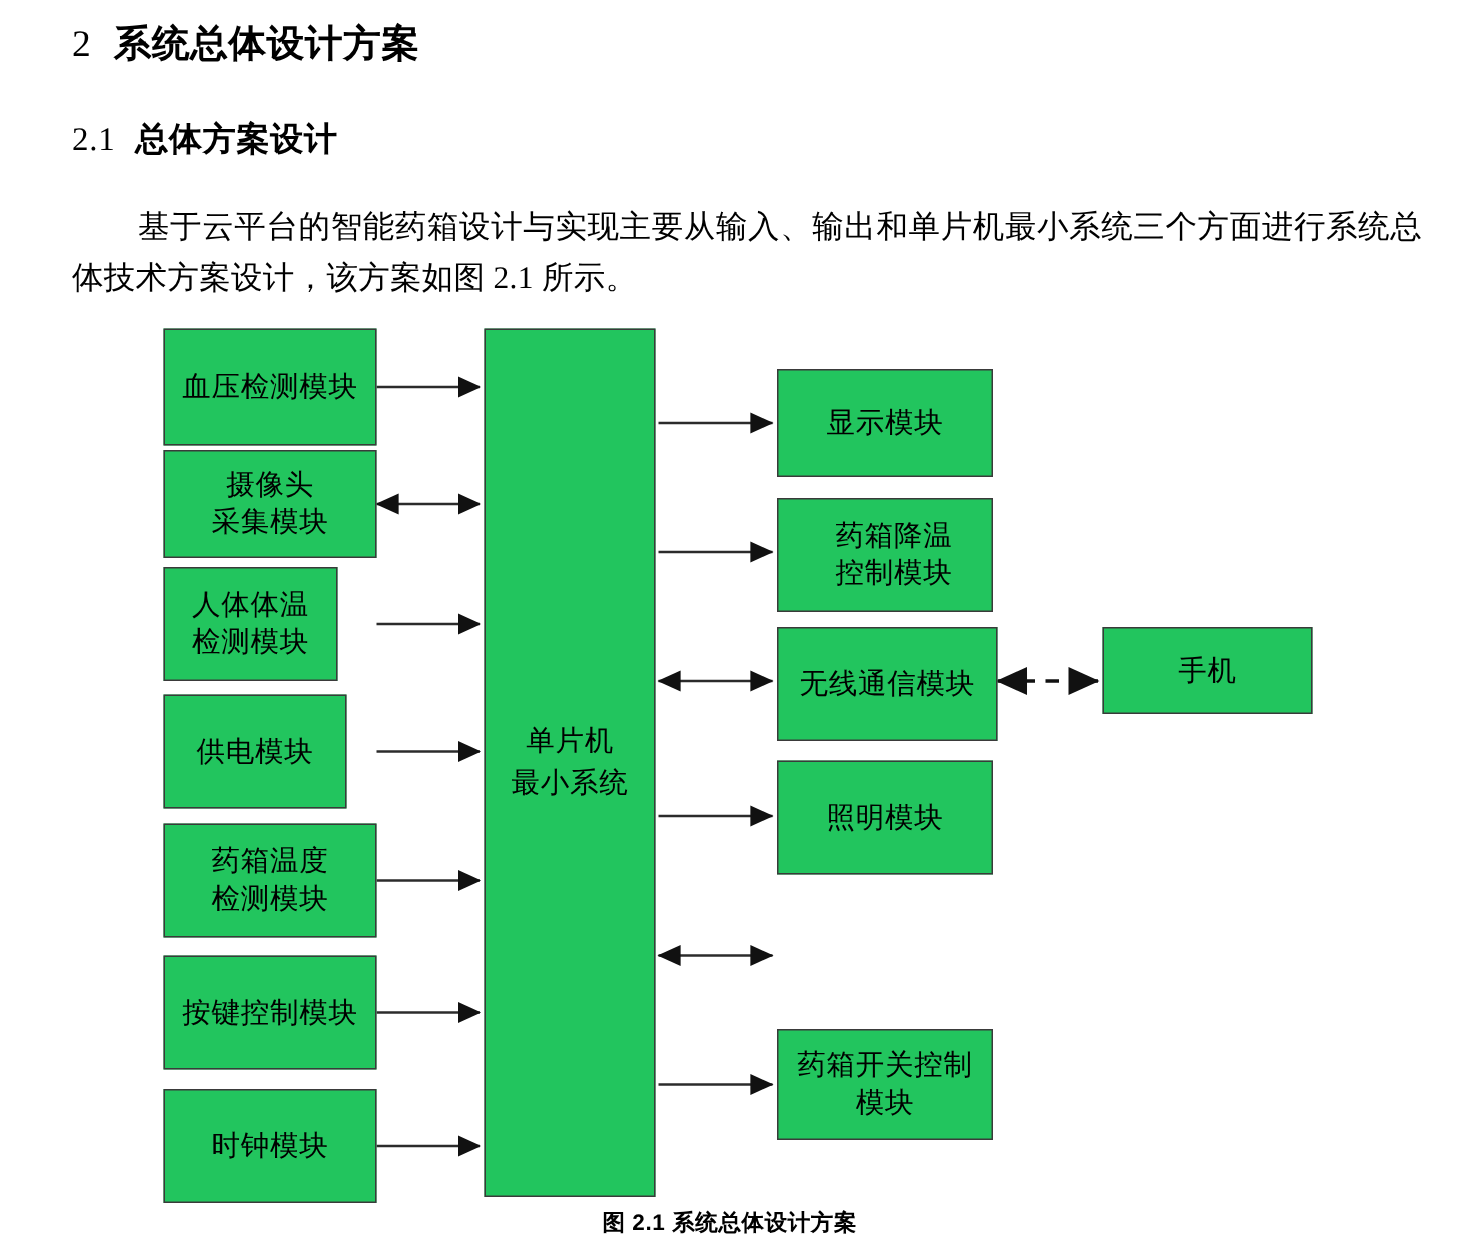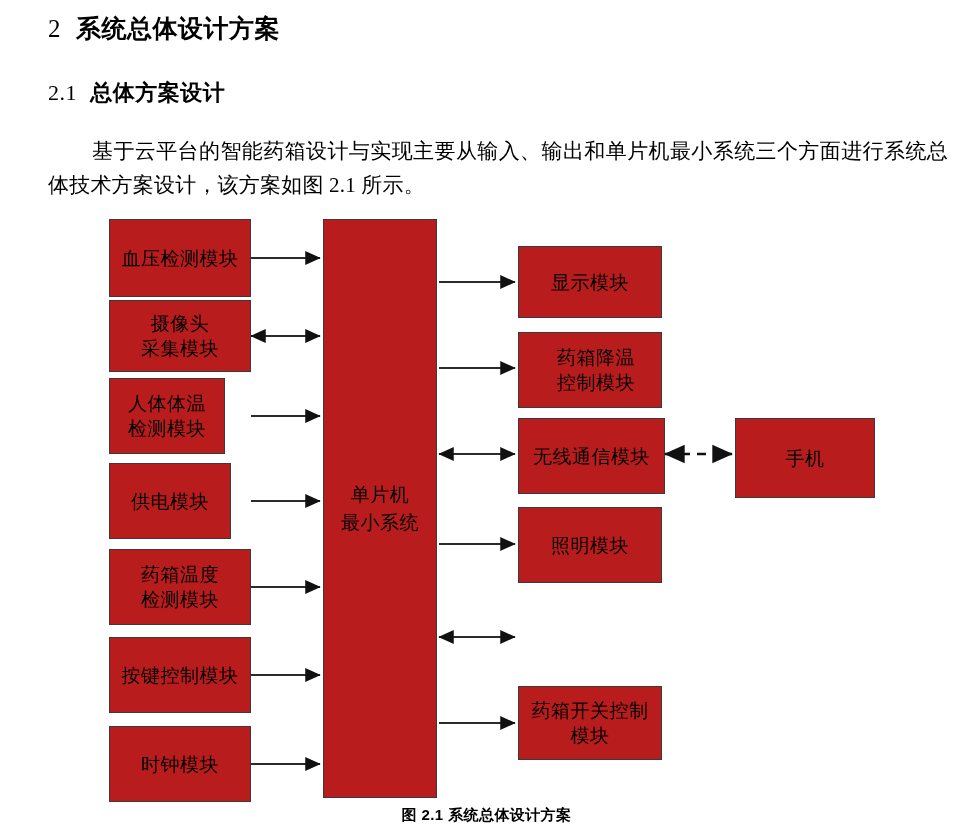--- a/index.html
+++ b/index.html
@@ -78,21 +78,21 @@
     left: 0;
     top: 0;
     width: 973px;
     height: 595px;
   }
 
   .node-box {
     position: absolute;
     box-sizing: border-box;
     border: 1.4px solid #3a3a3a;
-    background: #b91c1c;
+    background: #22c55e;
     display: flex;
     align-items: center;
     justify-content: center;
     text-align: center;
     font-size: 19px;
     line-height: 25px;
     font-family: "Liberation Serif", "DejaVu Serif", serif;
     letter-spacing: 0.5px;
     white-space: pre-line;
     z-index: 3;
@@ -157,17 +157,17 @@
   <div class="node-box" style="left:109px; top:516px; width:142px; height:76px;">时钟模块</div>
 
   <div class="node-box" style="left:518px; top:36px; width:144px; height:72px;">显示模块</div>
   <div class="node-box" style="left:518px; top:122px; width:144px; height:76px;padding-left:12px;">药箱降温
 控制模块</div>
   <div class="node-box" style="left:518px; top:208px; width:147px; height:76px;">无线通信模块</div>
   <div class="node-box" style="left:518px; top:297px; width:144px; height:76px;">照明模块</div>
   <div class="node-box" style="left:518px; top:476px; width:144px; height:74px;">药箱开关控制
 模块</div>
 
-  <div class="node-box" style="left:735px; top:208px; width:140px; height:80px;">手机</div>
+  <div class="node-box" style="left:735px; top:208px; width:140px; height:58px;">手机</div>
 
 </div>
 
 <div class="figure-caption">图 2.1  系统总体设计方案</div>
 
 </body></html>

